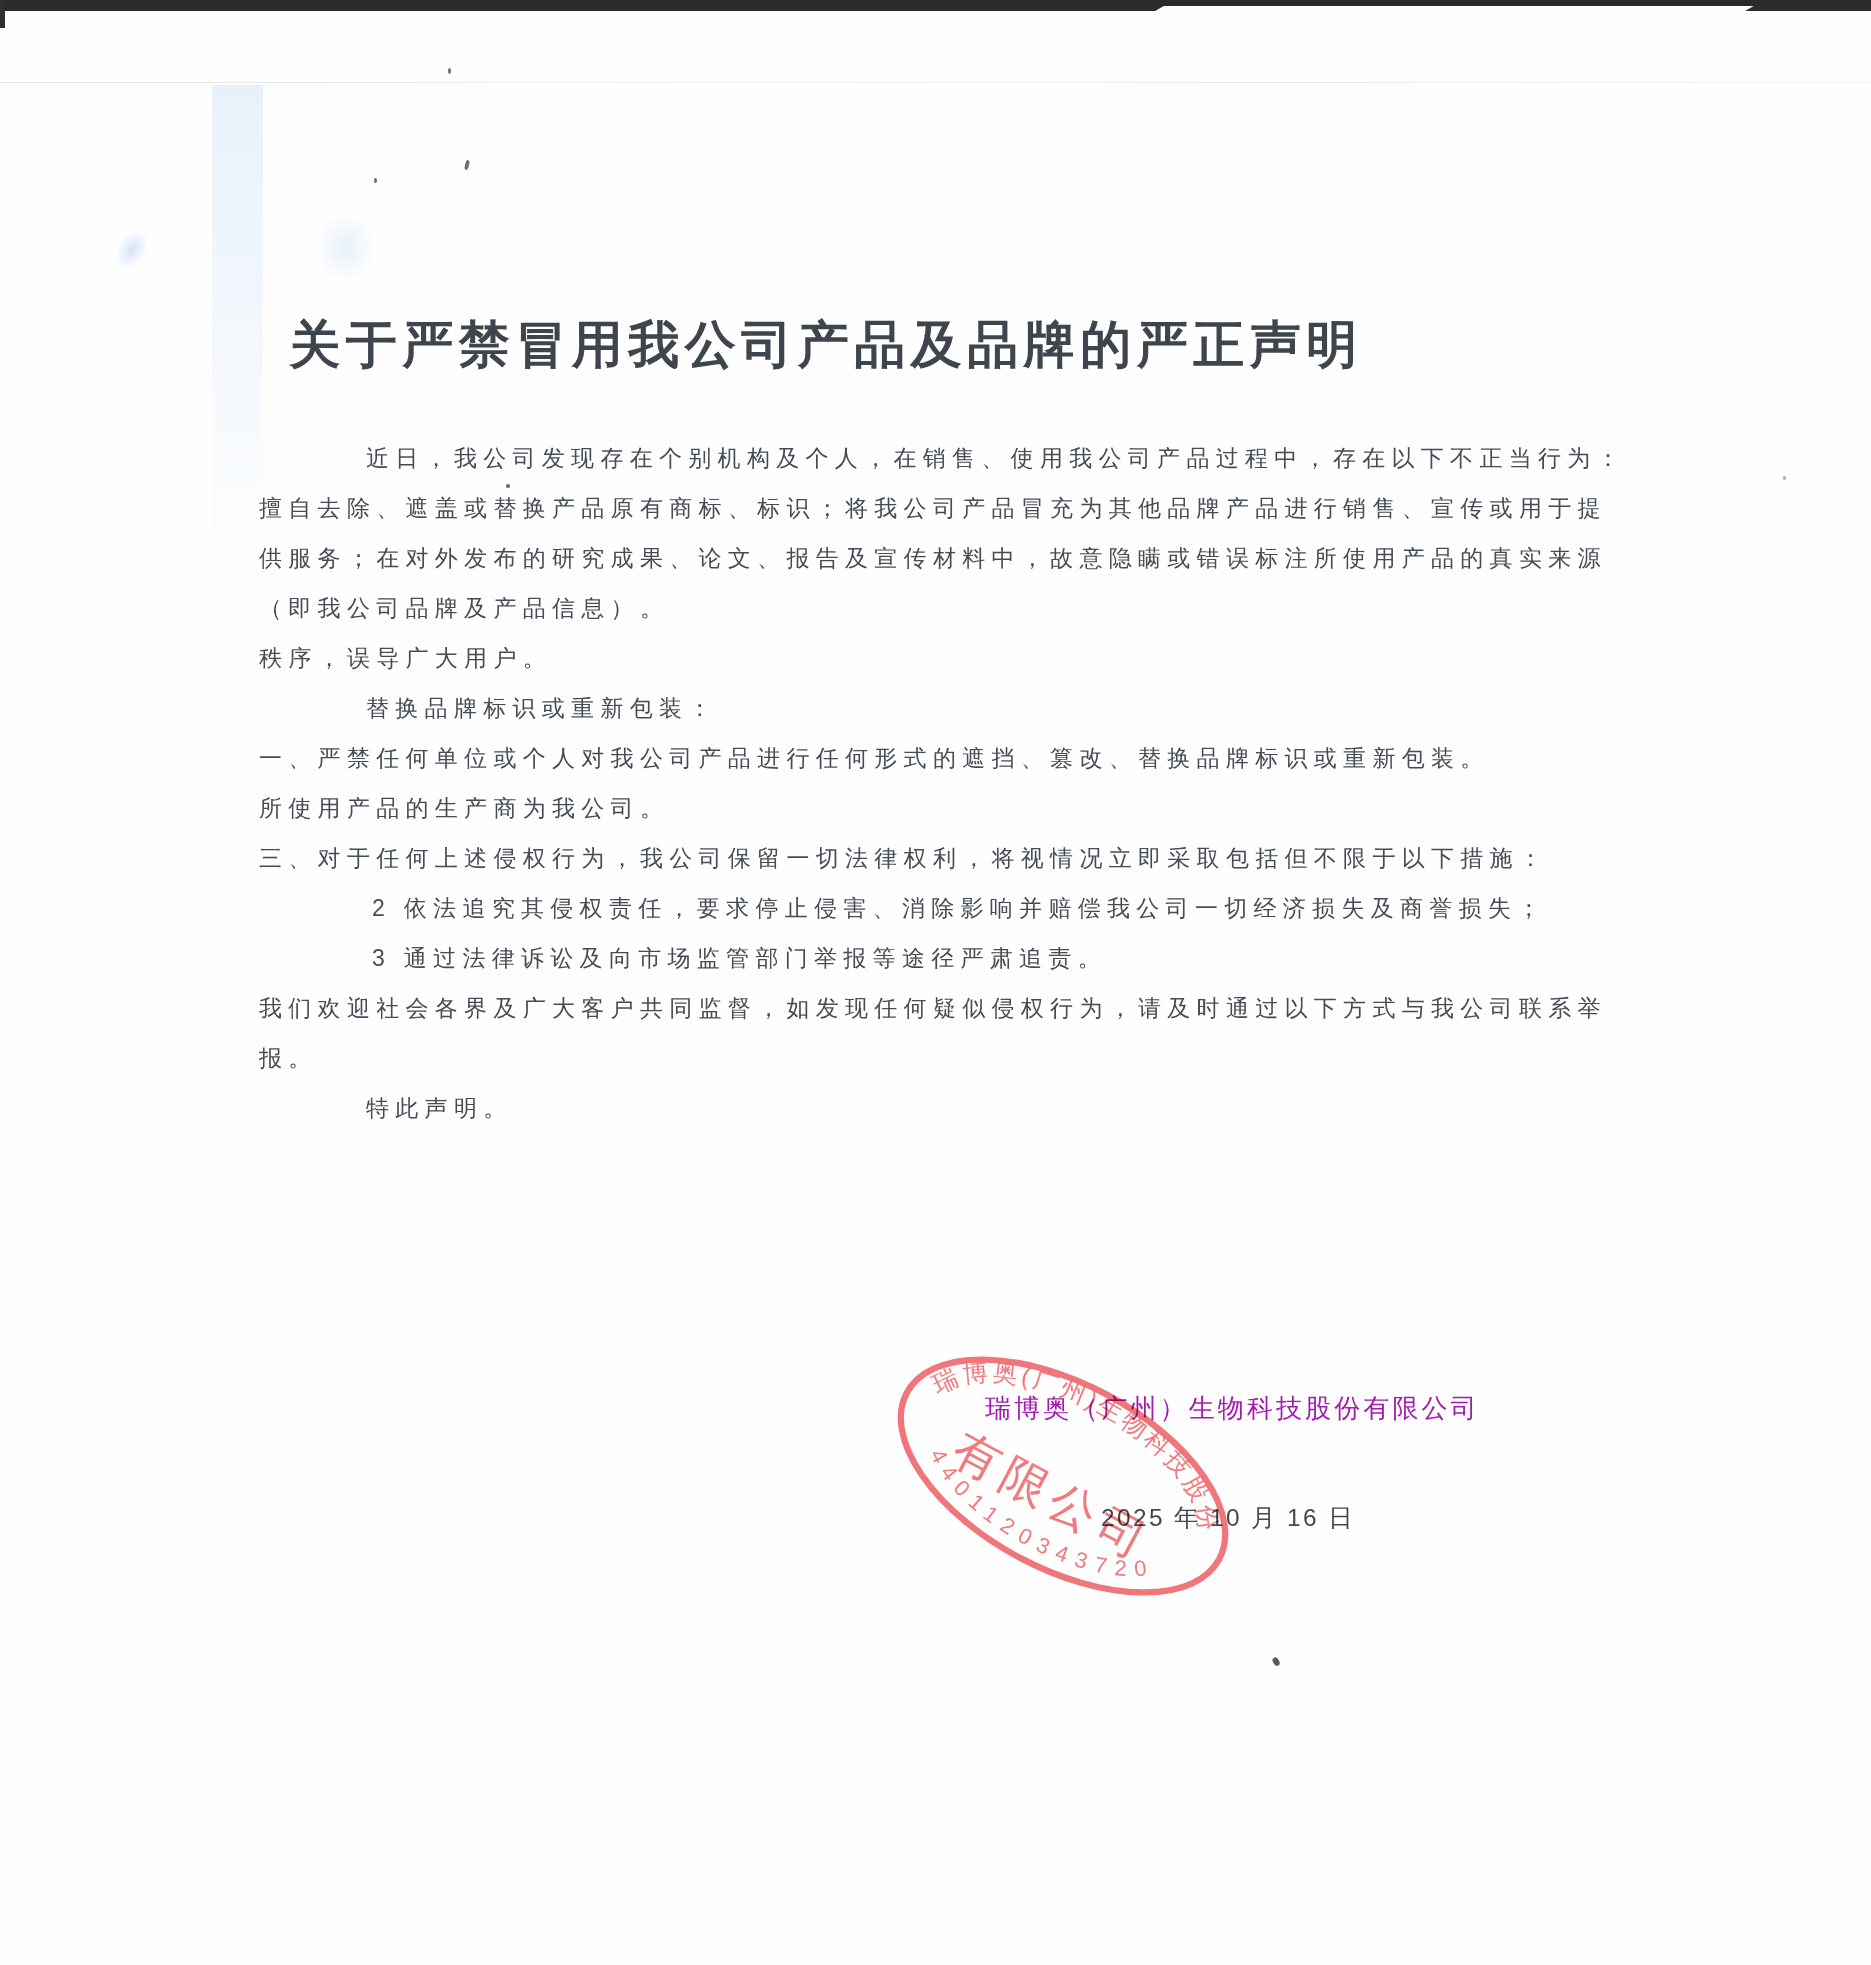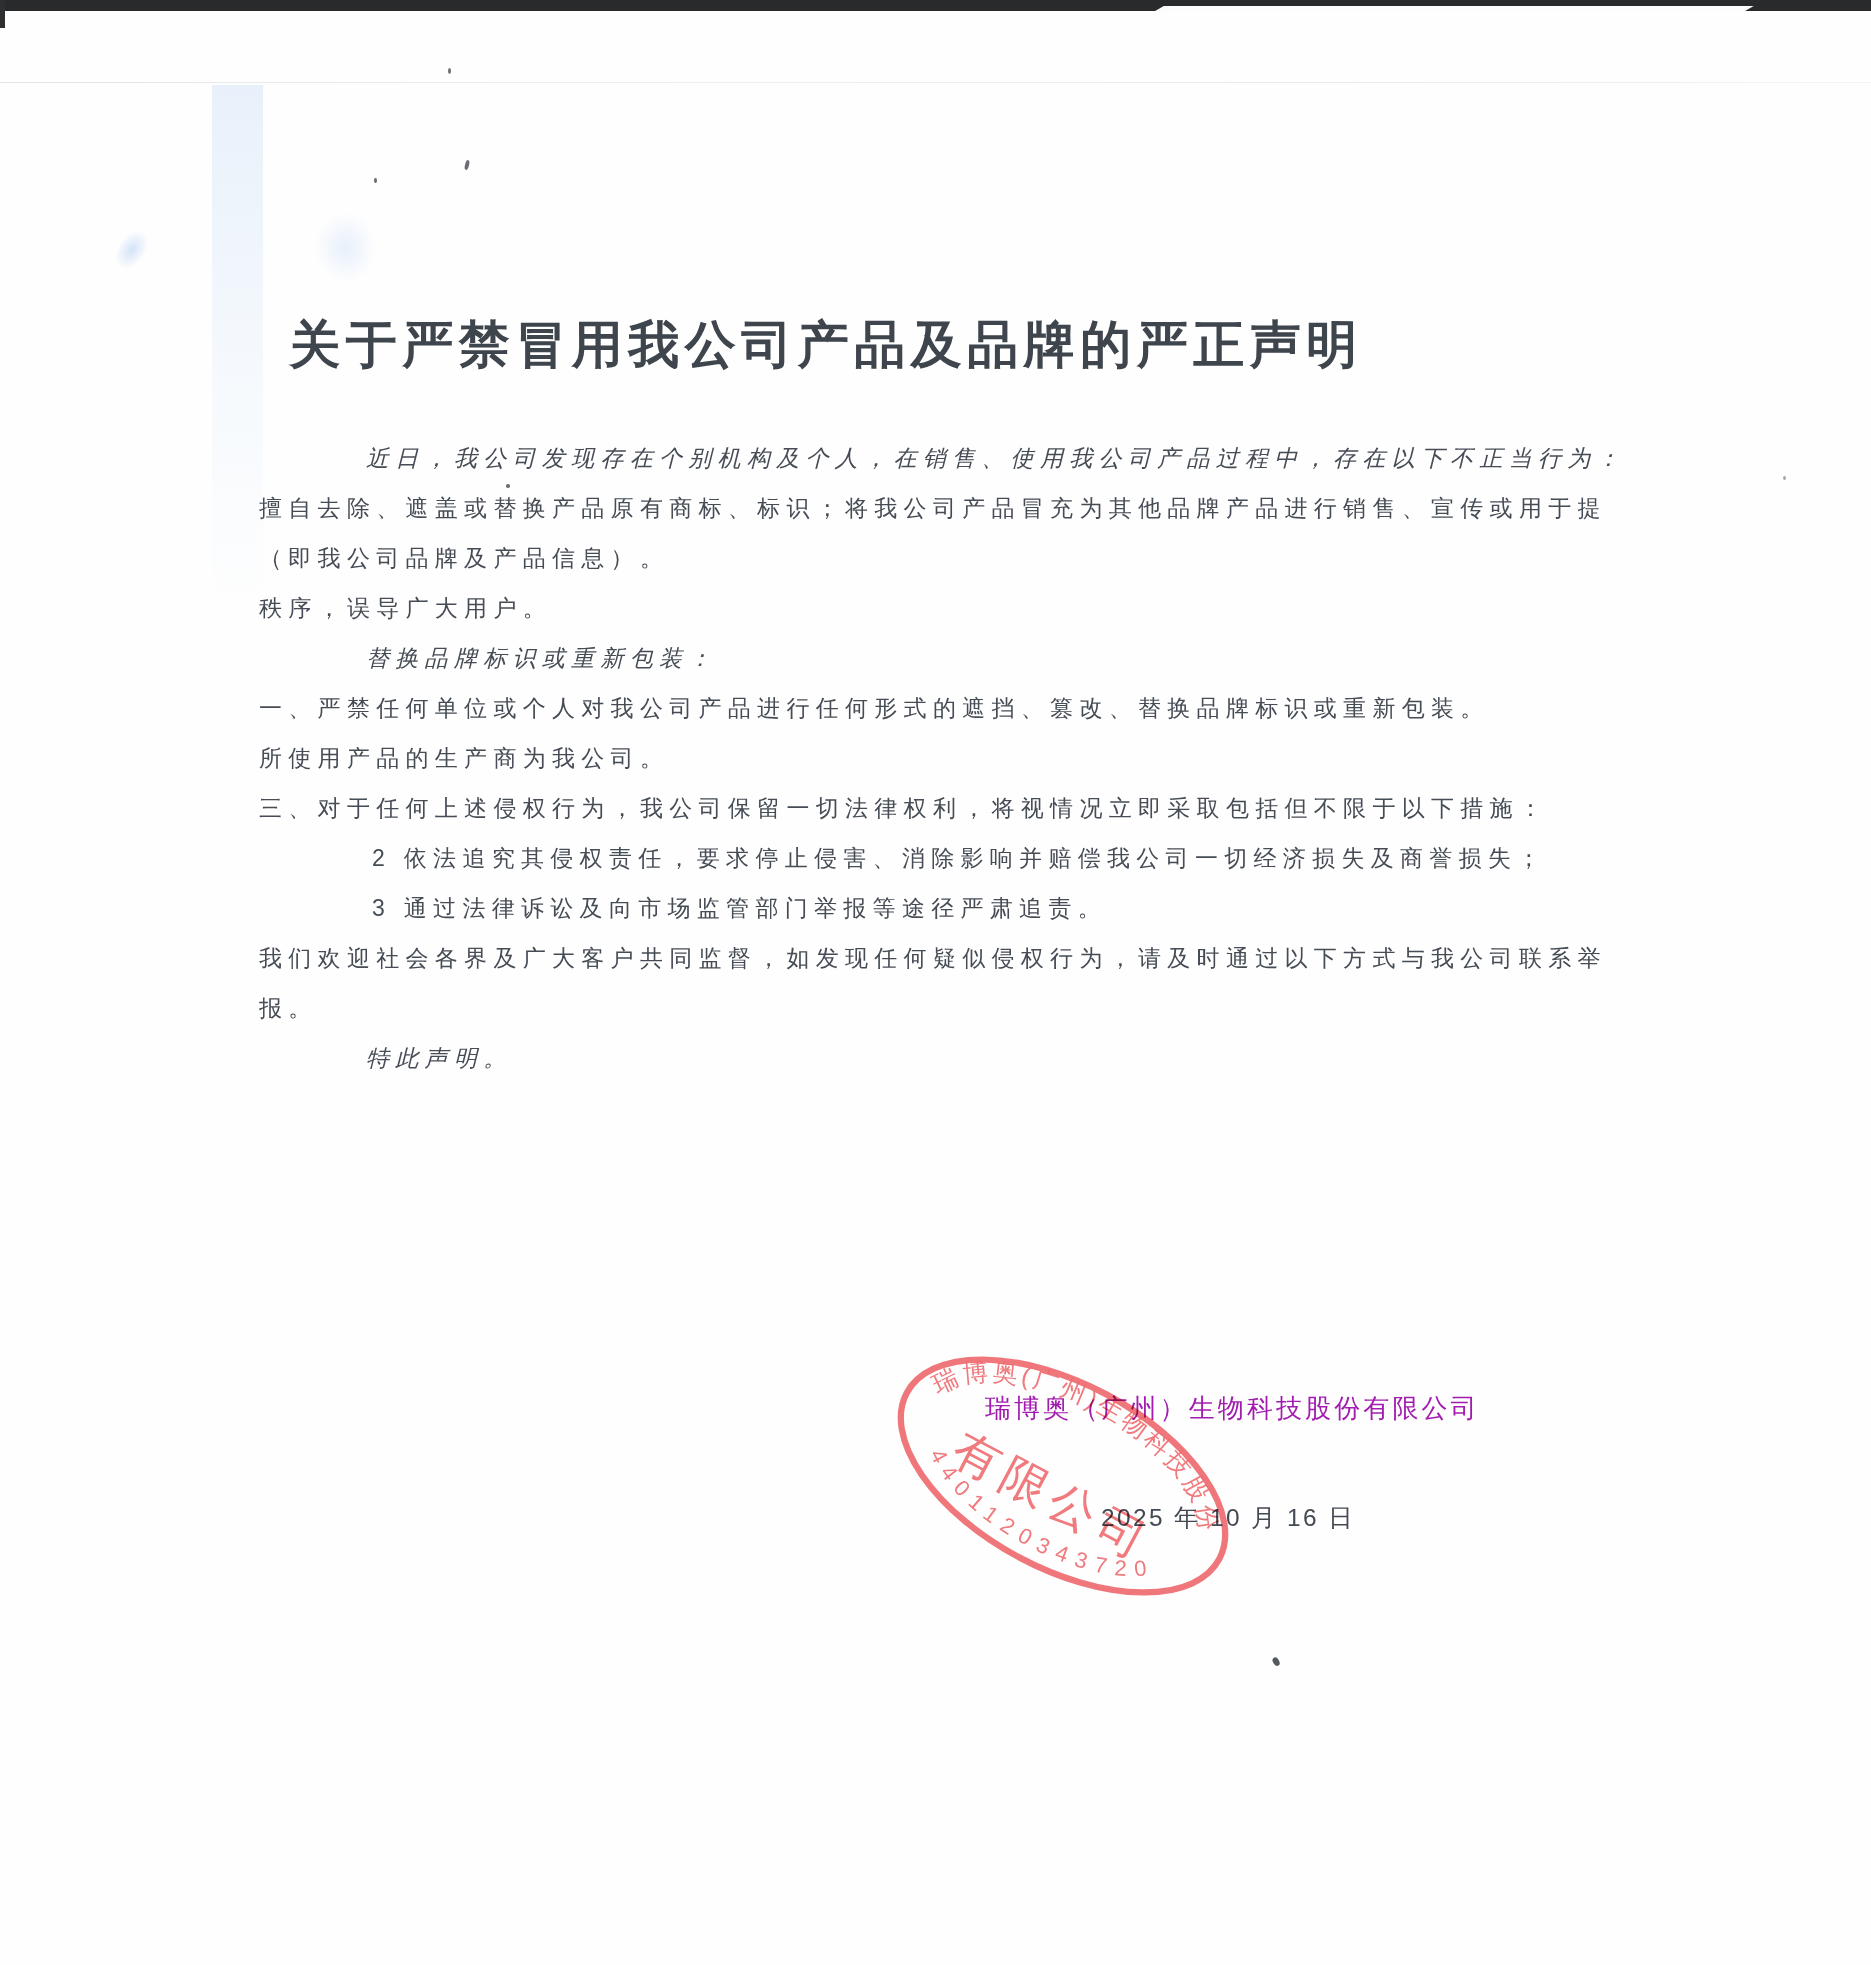--- a/index.html
+++ b/index.html
@@ -27,21 +27,21 @@
   .speck.s5{left:1273px;top:1657px;width:6.3px;height:8.6px;transform:rotate(-30deg);background:#55595e;}
   .speck.s6{left:1783px;top:476px;width:3.1px;height:3.9px;opacity:.6;}
 
   
   .doc-title{
     position:absolute;left:0;top:311px;width:1652px;text-align:center;
     font-size:51px;font-weight:bold;letter-spacing:5.5px;color:#3f454d;white-space:nowrap;
   }
   .body-block{position:absolute;left:259px;top:443px;width:1360px;}
   .line{height:50px;font-size:23px;letter-spacing:6.3px;color:#464c55;white-space:nowrap;}
-  .ind-para{padding-left:107px;font-style:italic;}
+  .ind-para{padding-left:107px;}
   .ind-sub{padding-left:113px;}
 
   .sig-company{position:absolute;left:985px;top:1391px;font-size:26px;letter-spacing:3.1px;color:#a21caf;white-space:nowrap;}
   .sig-date{position:absolute;left:1101px;top:1502px;font-size:24.4px;letter-spacing:2.4px;color:#434952;white-space:nowrap;}
 
   
   .seal{position:absolute;left:827px;top:1240px;width:472px;height:472px;
     mix-blend-mode:multiply;opacity:.93;}
   .seal text{font-family:"Liberation Sans","DejaVu Sans",sans-serif;}
 </style>
@@ -64,20 +64,21 @@
   <div class="speck s3"></div>
   <div class="speck s4"></div>
   <div class="speck s5"></div>
   <div class="speck s6"></div>
 
   <div class="doc-title">关于严禁冒用我公司产品及品牌的严正声明</div>
 
   <div class="body-block">
     <div class="line ind-para">近日，我公司发现存在个别机构及个人，在销售、使用我公司产品过程中，存在以下不正当行为：</div>
     <div class="line">擅自去除、遮盖或替换产品原有商标、标识；将我公司产品冒充为其他品牌产品进行销售、宣传或用于提</div>
+    <div class="line">供服务；在对外发布的研究成果、论文、报告及宣传材料中，故意隐瞒或错误标注所使用产品的真实来源</div>
     <div class="line">（即我公司品牌及产品信息）。</div>
     <div class="line">秩序，误导广大用户。</div>
     <div class="line ind-para">替换品牌标识或重新包装：</div>
     <div class="line">一、严禁任何单位或个人对我公司产品进行任何形式的遮挡、篡改、替换品牌标识或重新包装。</div>
     <div class="line">所使用产品的生产商为我公司。</div>
     <div class="line">三、对于任何上述侵权行为，我公司保留一切法律权利，将视情况立即采取包括但不限于以下措施：</div>
     <div class="line ind-sub">2  依法追究其侵权责任，要求停止侵害、消除影响并赔偿我公司一切经济损失及商誉损失；</div>
     <div class="line ind-sub">3  通过法律诉讼及向市场监管部门举报等途径严肃追责。</div>
     <div class="line">我们欢迎社会各界及广大客户共同监督，如发现任何疑似侵权行为，请及时通过以下方式与我公司联系举</div>
     <div class="line">报。</div>

